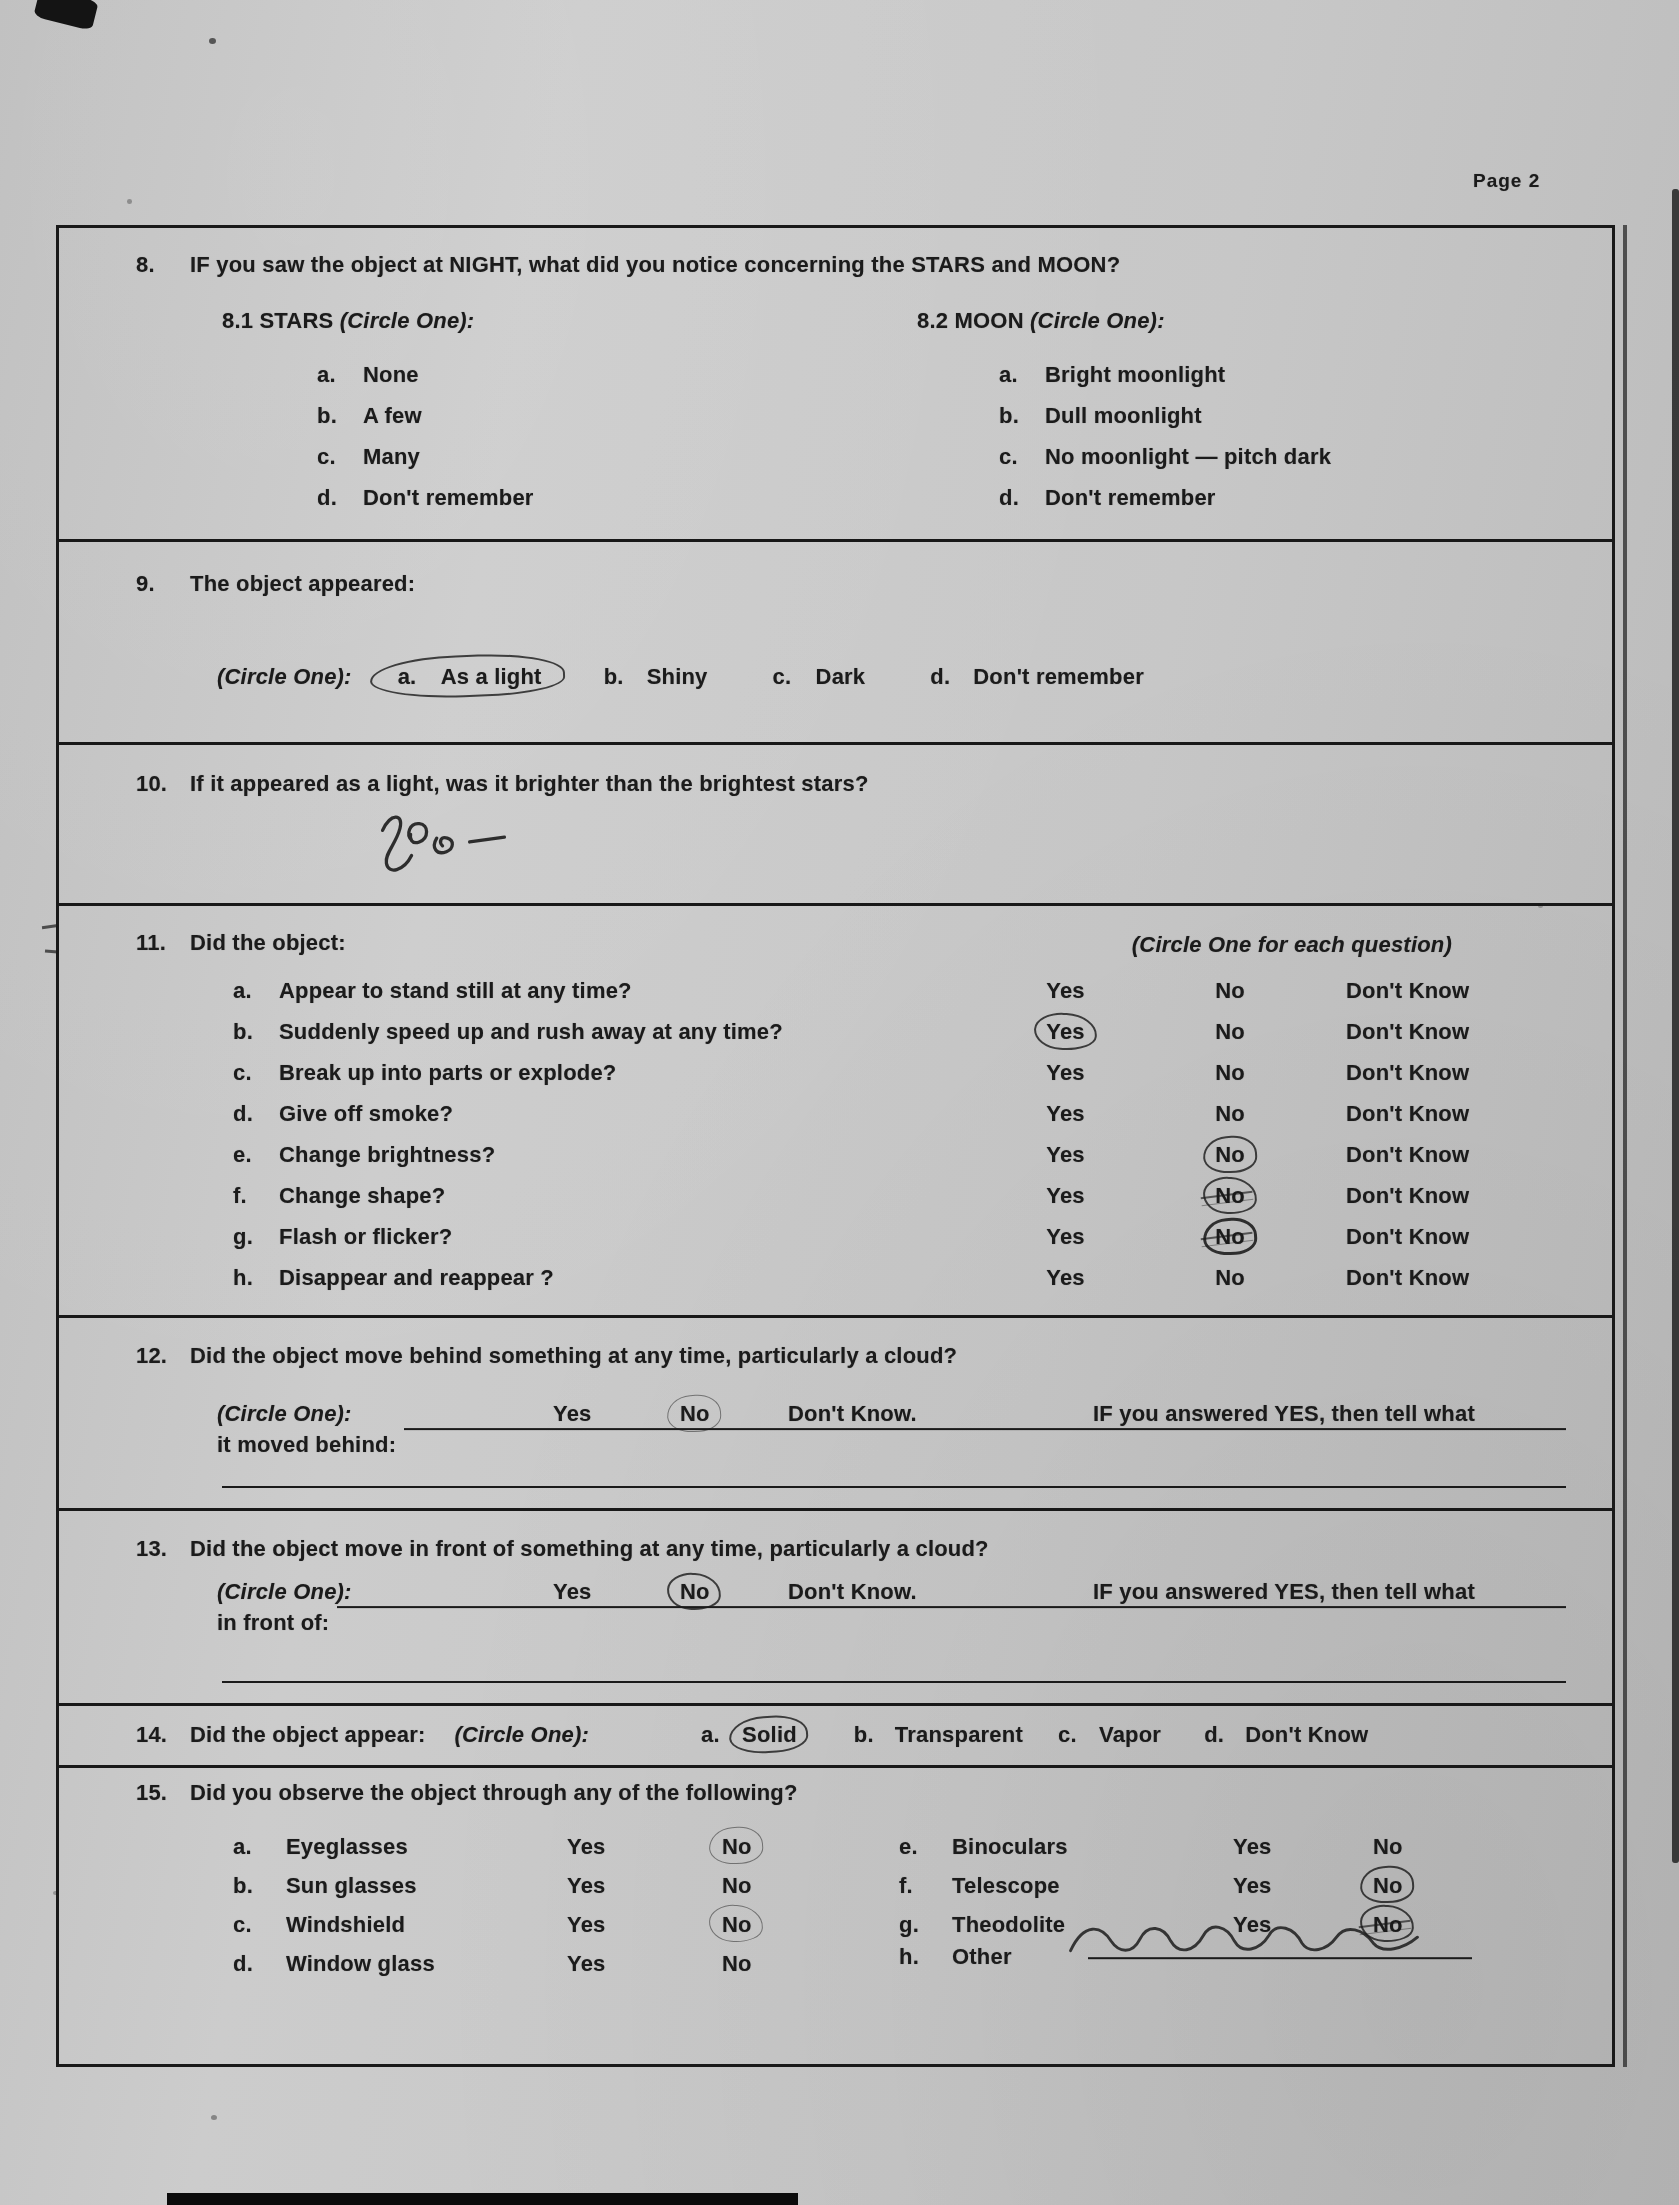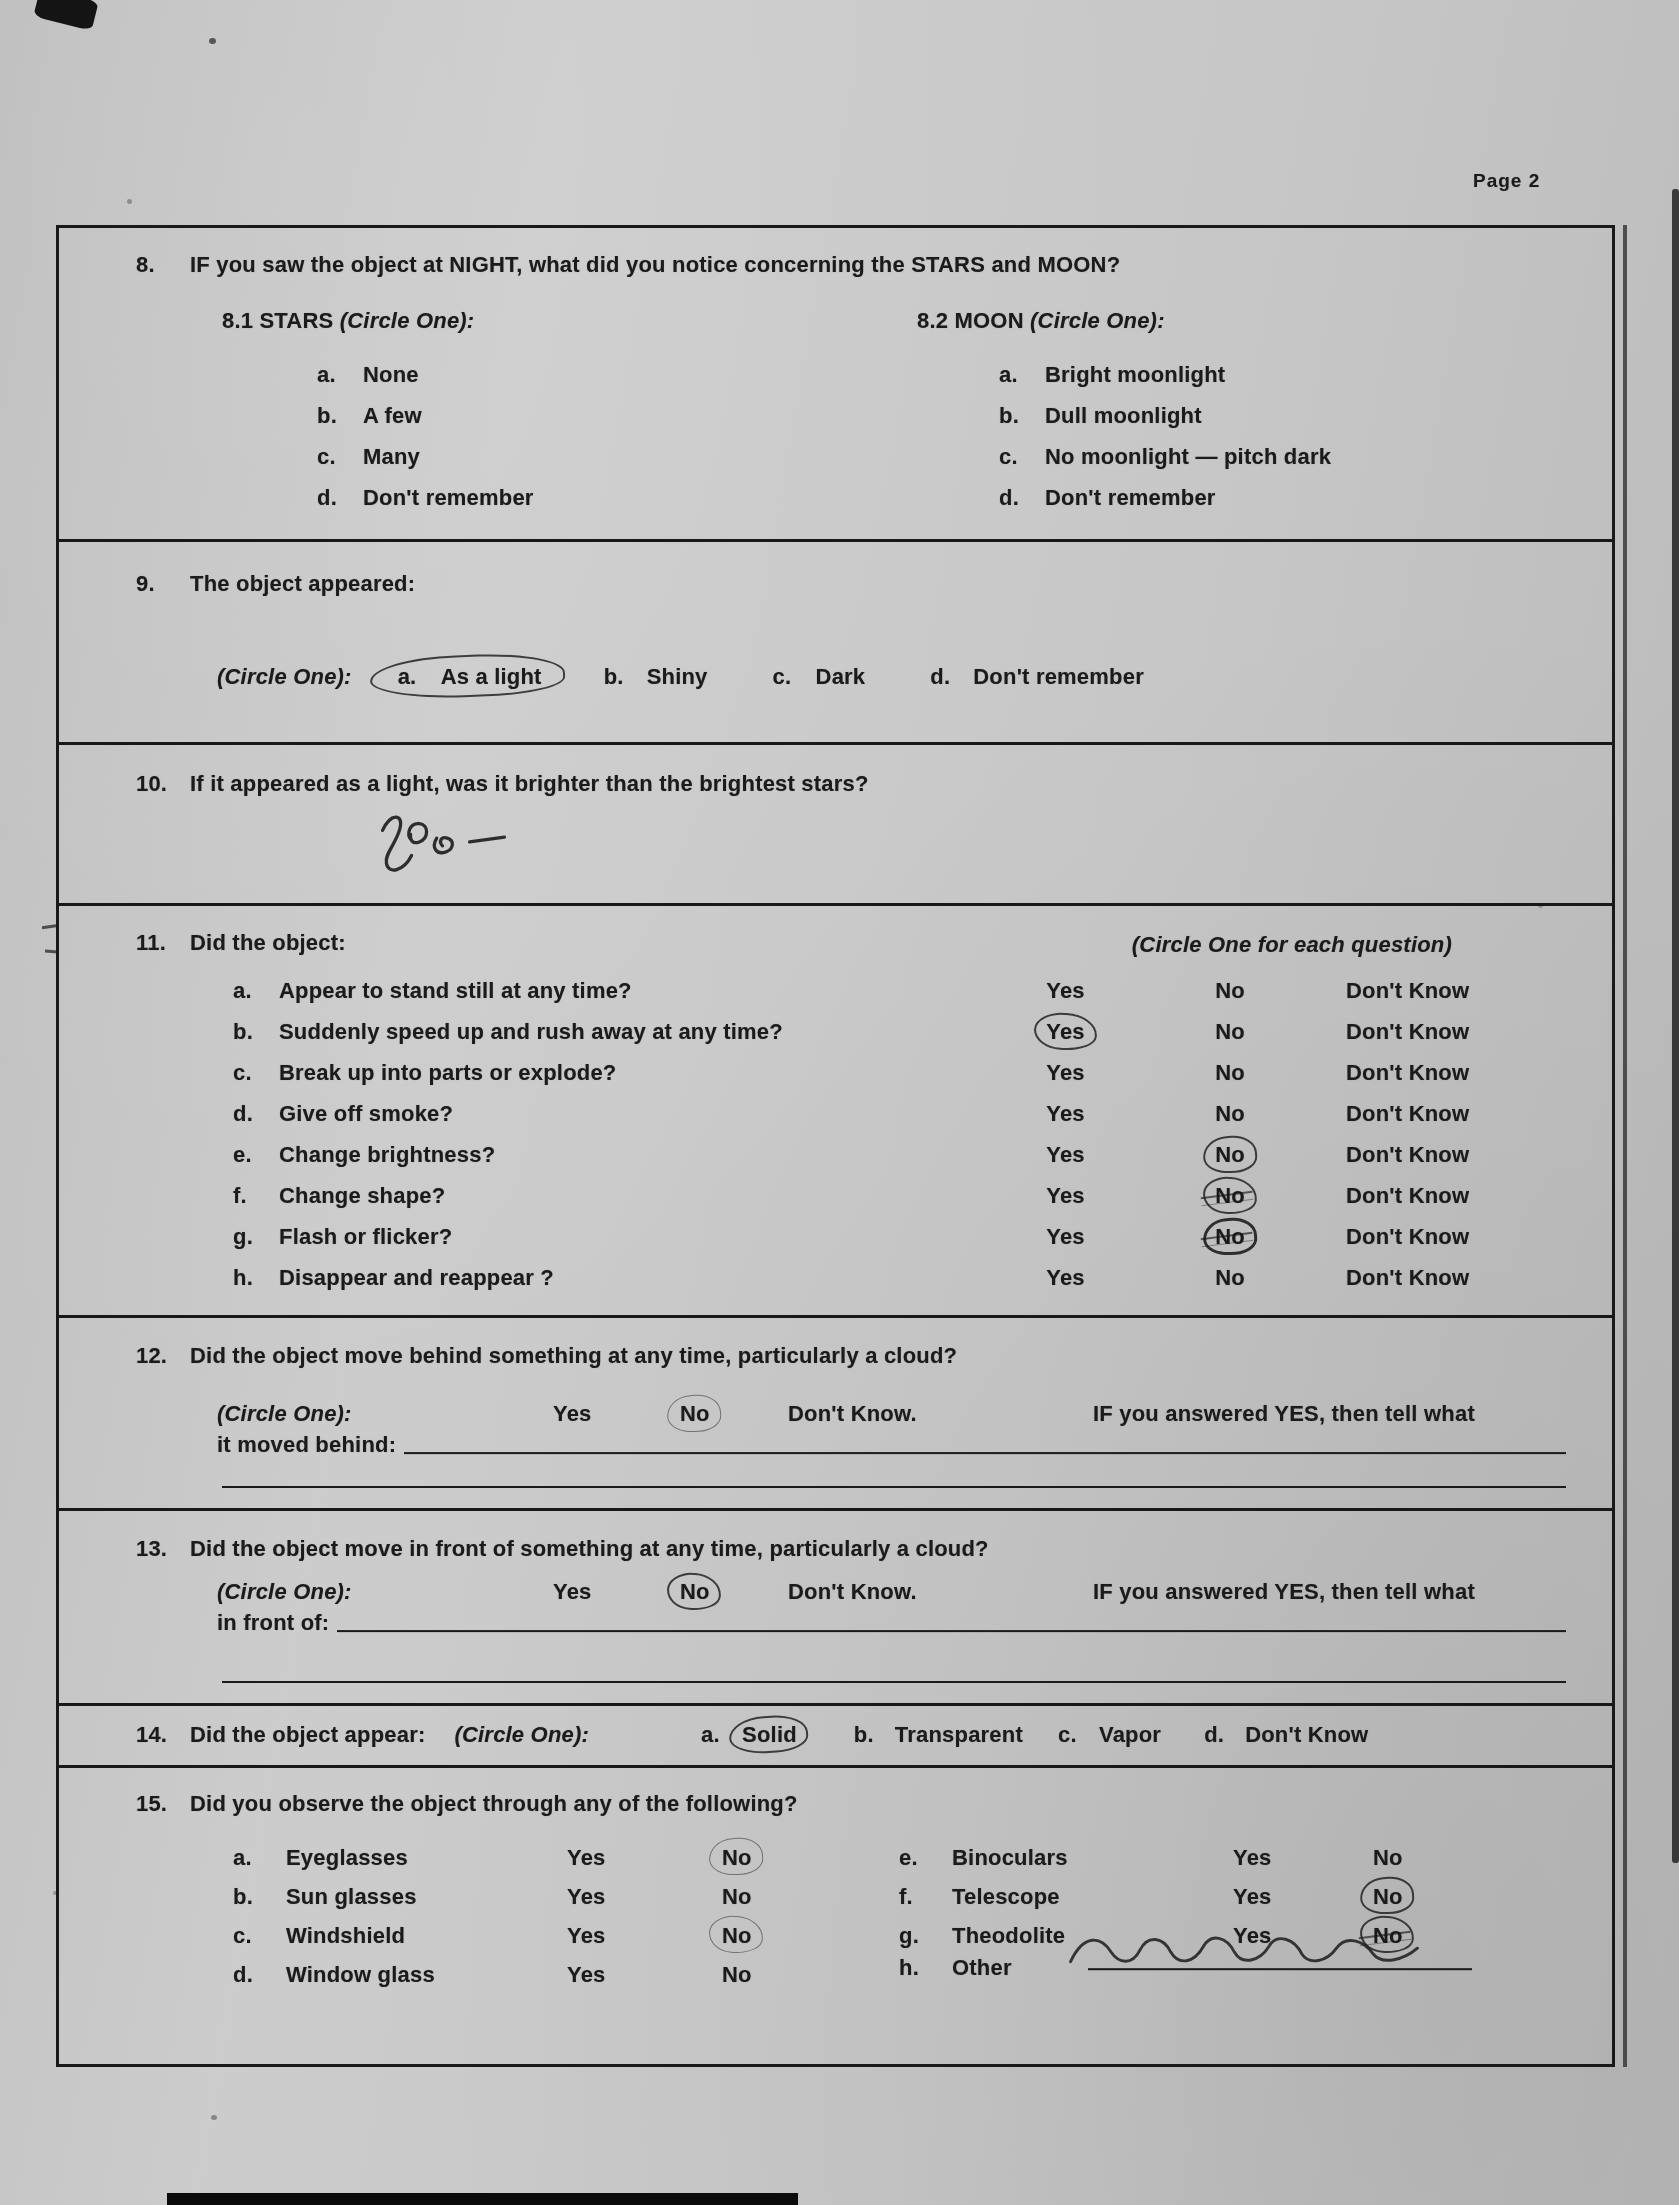--- a/index.html
+++ b/index.html
@@ -72,36 +72,36 @@
   .row11 .ans{text-align:center}
   .row11 .dk{padding-left:29px}
 
   
   .sec12{padding:23px 0 20.3px 0}
   .r12{display:flex;align-items:baseline;margin-top:30px;padding-left:158px;white-space:nowrap}
   .r12 .co{width:336px;flex:none}
   .r12 .w1{width:127px;flex:none}
   .r12 .w2{width:108px;flex:none}
   .r12 .w3{width:305px;flex:none}
-  .r12b{display:flex;align-items:flex-end;padding-left:158px;margin-top:4.8px;white-space:nowrap}
+  .r12b{display:flex;align-items:flex-start;padding-left:158px;margin-top:4.8px;white-space:nowrap}
   .wline{flex:1;border-bottom:2.4px solid #1a1a1a;margin:0 46px 0 7.3px;transform:translateY(-3.9px)}
   .bline{border-bottom:2.4px solid #1a1a1a;margin:28px 46px 0 163px;height:0}
 
   
   .sec14{padding:16.4px 0;white-space:nowrap}
   .r14{display:flex;align-items:baseline;padding-left:77px}
   .r14 .co{margin-left:29px}
   .r14 .oa{margin-left:112px}
   .r14 .ob{margin-left:57px}
   .r14 .oc{margin-left:35px}
   .r14 .od{margin-left:43px}
   .r14 .lt{width:41px}
 
   
-  .sec15{padding:21px 0 43px 0}
+  .sec15{padding:10px 0 43px 0}
   .cols15{display:grid;grid-template-columns:666px auto;padding-left:174px;margin-top:19.3px}
   .row15{display:grid;grid-template-columns:53px 281px 155px 140px;align-items:center;height:39px;white-space:nowrap}
   .row15 .lab{}
   .row15h{display:flex;align-items:baseline;height:39px;white-space:nowrap}
   .row15h .lt15{width:53px;flex:none}
   .row15h .lab{width:121px;flex:none}
   .hline{flex:1;border-bottom:2.4px solid #1a1a1a;margin:0 140px 6.8px 14.5px;position:relative;transform:translateY(-4.8px)}
   .hline svg{position:absolute;left:-24px;bottom:-5.8px}
 
   

